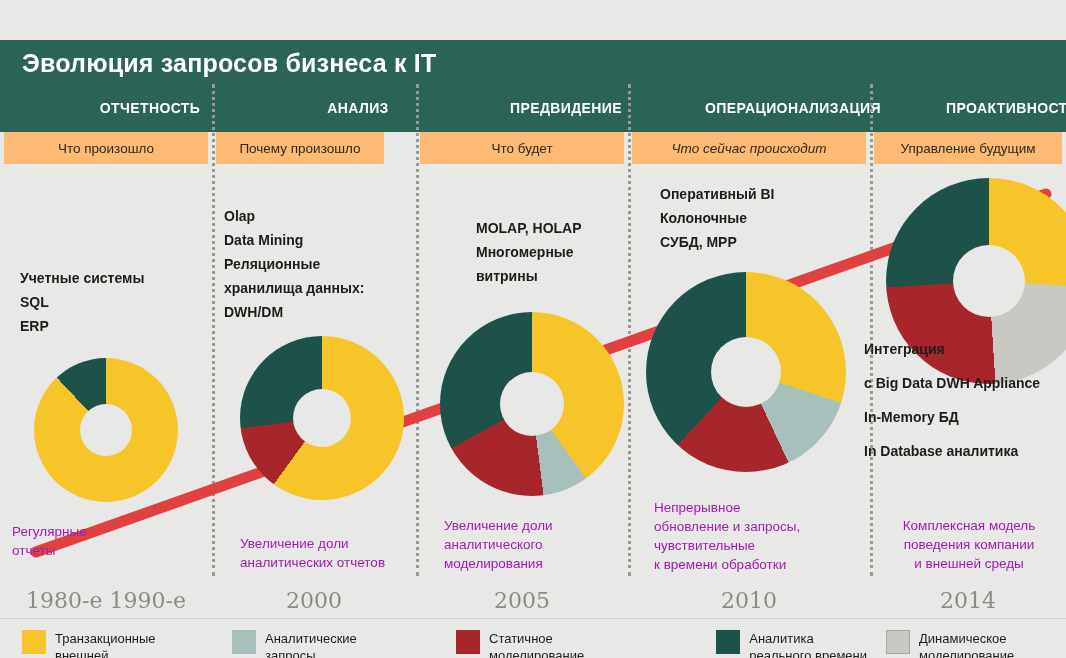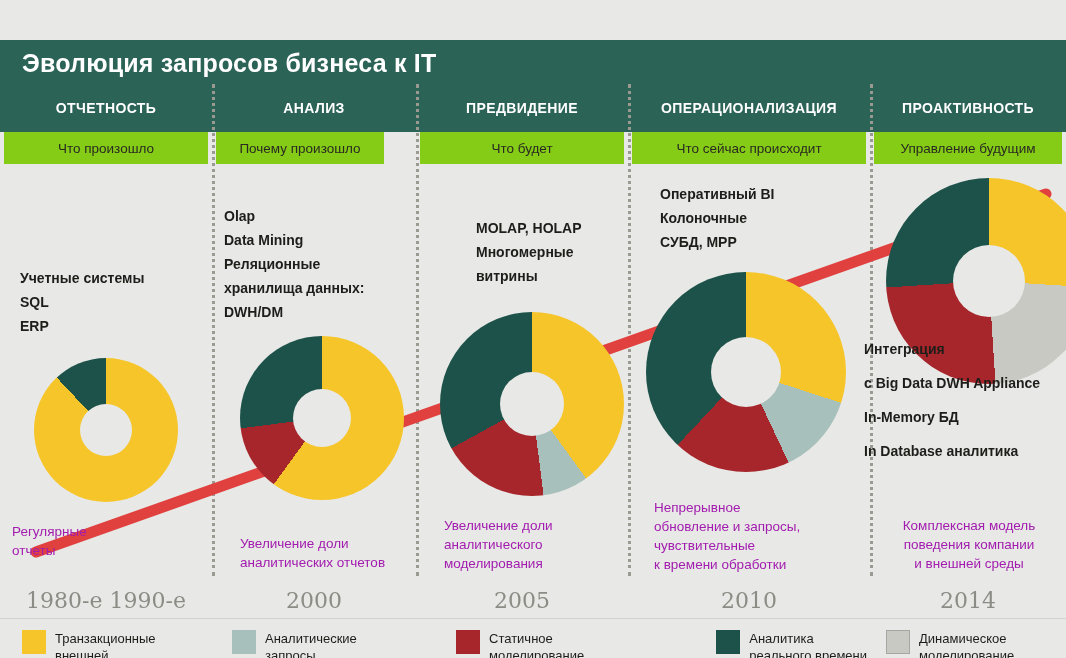--- a/index.html
+++ b/index.html
@@ -24,27 +24,27 @@
 
   
   .stage-band{
     position:absolute;left:0;top:44px;width:1066px;height:48px;
     background:#2b6357;
   }
   .stage-label{
     position:absolute;top:44px;height:48px;
     color:#ffffff;font-size:14px;font-weight:bold;
     display:flex;align-items:center;justify-content:center;
-    letter-spacing:.4px;text-align:center;
+    letter-spacing:.4px;text-align:center;padding-left:44px;
   }
 
   
   .q-band{
     position:absolute;top:92px;height:32px;
-    background:#84cc16;
+    background:#fdba74;
     display:flex;align-items:center;justify-content:center;
     color:#2a2a22;font-size:13.5px;text-align:center;
   }
 
   
   .col-sep{
     position:absolute;top:44px;width:0;height:492px;
     border-left:3px dotted #9a9a93;
   }
 
@@ -107,21 +107,21 @@
 
   <div class="stage-label" style="left:0px;width:212px;">ОТЧЕТНОСТЬ</div>
   <div class="stage-label" style="left:212px;width:204px;">АНАЛИЗ</div>
   <div class="stage-label" style="left:416px;width:212px;">ПРЕДВИДЕНИЕ</div>
   <div class="stage-label" style="left:628px;width:242px;">ОПЕРАЦИОНАЛИЗАЦИЯ</div>
   <div class="stage-label" style="left:870px;width:196px;">ПРОАКТИВНОСТЬ</div>
 
   <div class="q-band" style="left:4px;width:204px;">Что произошло</div>
   <div class="q-band" style="left:216px;width:168px;">Почему произошло</div>
   <div class="q-band" style="left:420px;width:204px;">Что будет</div>
-  <div class="q-band" style="left:632px;width:234px;">Что сейчас происходит</div>
+  <div class="q-band" style="left:632px;width:234px;font-style:italic;">Что сейчас происходит</div>
   <div class="q-band" style="left:874px;width:188px;">Управление будущим</div>
 
   <div class="col-sep" style="left:212px;"></div>
   <div class="col-sep" style="left:416px;"></div>
   <div class="col-sep" style="left:628px;"></div>
   <div class="col-sep" style="left:870px;"></div>
 
   <svg class="trend" viewBox="0 0 1066 420">
     <line x1="36" y1="392" x2="1046" y2="34" stroke="#e0413f" stroke-width="11" stroke-linecap="round"></line>
   </svg>

